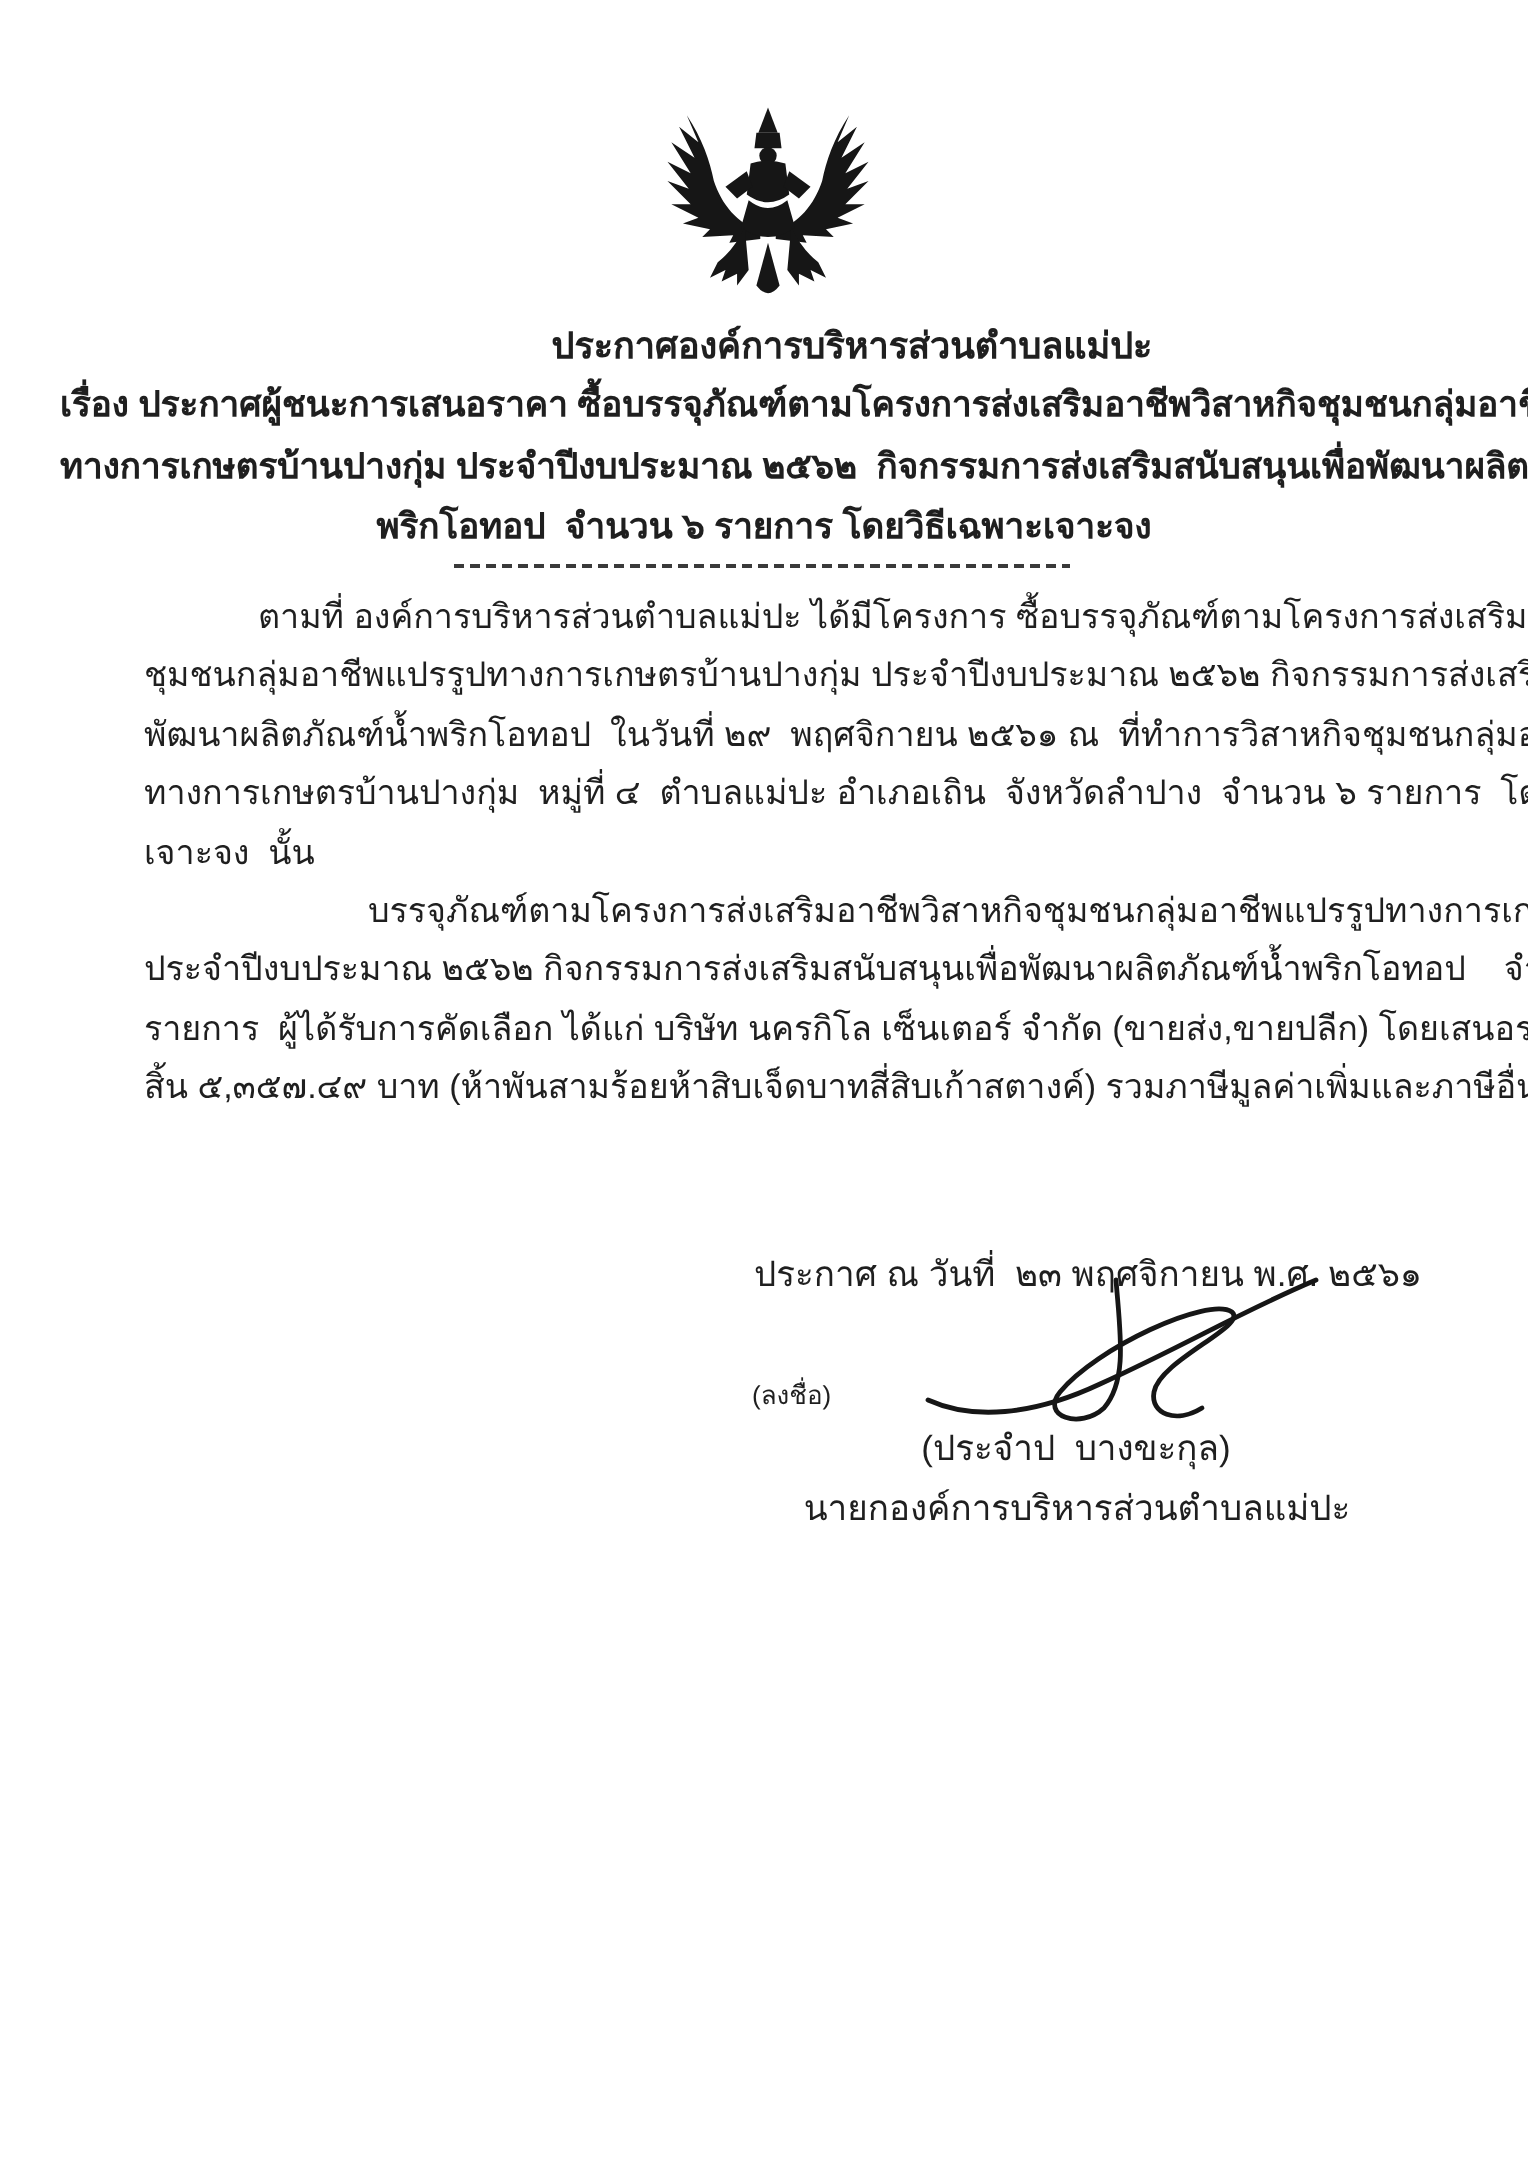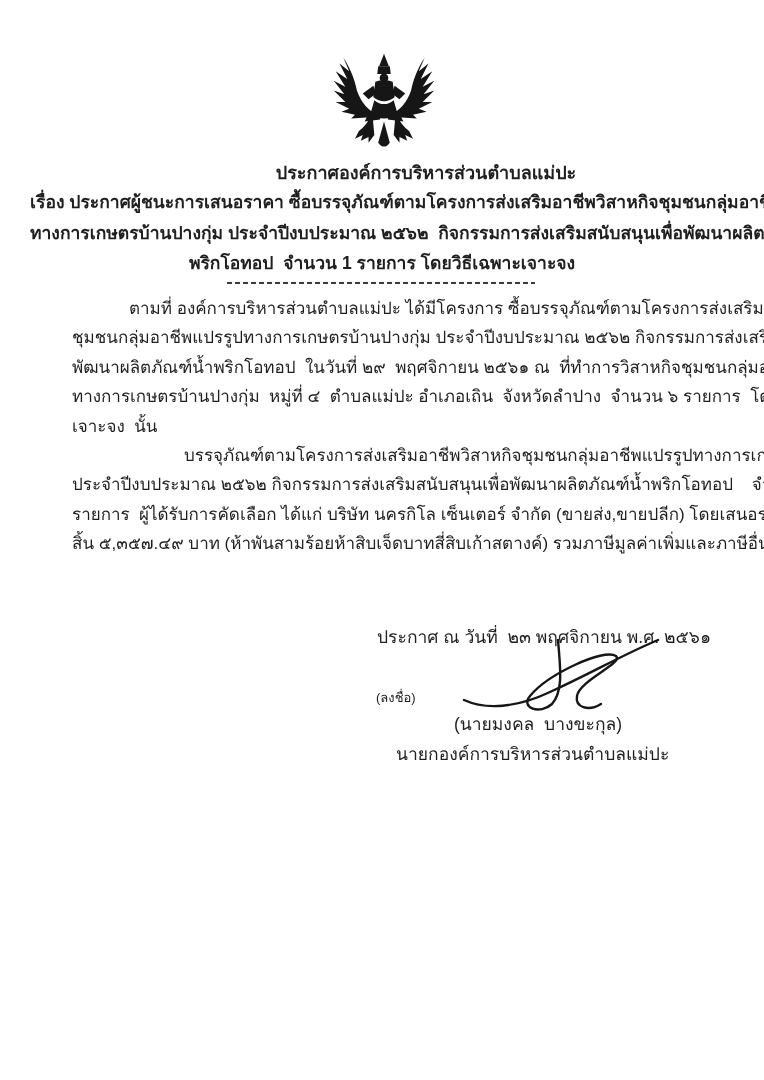--- a/index.html
+++ b/index.html
@@ -63,21 +63,21 @@
     width: 205px; height: 84px;
   }
   .signature svg { width: 100%; height: 100%; }
 
   .signer-name {
     position: absolute; left: 423px; top: 710px; width: 230px;
     text-align: center; font-size: 17.5px; white-space: pre;
   }
   .signer-title {
     position: absolute; left: 396px; top: 740px; width: 285px;
-    font-size: 17.5px; white-space: pre;
+    text-align: center; font-size: 17.5px; white-space: pre;
   }
 </style>
 </head>
 <body>
 
 <div class="page">
 
   <div class="emblem">
     <svg viewBox="0 0 120 106" fill="#161616" stroke="none" xmlns="http://www.w3.org/2000/svg">
 
@@ -103,21 +103,21 @@
 
       <path d="M60 70 L54 92 Q60 100 66 92 Z"></path>
     </svg>
   </div>
 
   <div class="doc-title">ประกาศองค์การบริหารส่วนตำบลแม่ปะ</div>
 
   <div class="subject">
       <div class="line">เรื่อง ประกาศผู้ชนะการเสนอราคา ซื้อบรรจุภัณฑ์ตามโครงการส่งเสริมอาชีพวิสาหกิจชุมชนกลุ่มอาชีพแปรรูป</div>
       <div class="line">ทางการเกษตรบ้านปางกุ่ม ประจำปีงบประมาณ ๒๕๖๒  กิจกรรมการส่งเสริมสนับสนุนเพื่อพัฒนาผลิตภัณฑ์น้ำ</div>
-      <div class="line">พริกโอทอป  จำนวน 1 รายการ โดยวิธีเฉพาะเจาะจง</div>
+      <div class="line">พริกโอทอป  จำนวน ๖ รายการ โดยวิธีเฉพาะเจาะจง</div>
     </div>
 
   <div class="rule-dashed"></div>
 
   <div class="body-para para1">
       <div class="line">ตามที่ องค์การบริหารส่วนตำบลแม่ปะ ได้มีโครงการ ซื้อบรรจุภัณฑ์ตามโครงการส่งเสริมอาชีพวิสาหกิจ</div>
       <div class="line">ชุมชนกลุ่มอาชีพแปรรูปทางการเกษตรบ้านปางกุ่ม ประจำปีงบประมาณ ๒๕๖๒ กิจกรรมการส่งเสริมสนับสนุนเพื่อ</div>
       <div class="line">พัฒนาผลิตภัณฑ์น้ำพริกโอทอป  ในวันที่ ๒๙  พฤศจิกายน ๒๕๖๑ ณ  ที่ทำการวิสาหกิจชุมชนกลุ่มอาชีพแปรรูป</div>
       <div class="line">ทางการเกษตรบ้านปางกุ่ม  หมู่ที่ ๔  ตำบลแม่ปะ อำเภอเถิน  จังหวัดลำปาง  จำนวน ๖ รายการ  โดยวิธีเฉพาะ</div>
       <div class="line">เจาะจง  นั้น</div>
@@ -134,17 +134,17 @@
 
   <div class="sign-label">(ลงชื่อ)</div>
 
   <div class="signature">
     <svg viewBox="0 0 205 84" xmlns="http://www.w3.org/2000/svg" fill="none" stroke="#161616" stroke-width="2.4" stroke-linecap="round">
       <path d="M6 64 C 28 74, 58 72, 92 56 C 136 36, 162 20, 200 4"></path>
       <path d="M100 4 C 102 30, 106 54, 94 68 C 82 79, 62 72, 72 60 C 90 38, 146 12, 158 20 C 166 27, 122 44, 119 60 C 117 71, 130 76, 143 68"></path>
     </svg>
   </div>
 
-  <div class="signer-name">(นายมงคล  บางขะกุล)</div>
+  <div class="signer-name">(ประจำป  บางขะกุล)</div>
 
   <div class="signer-title">นายกองค์การบริหารส่วนตำบลแม่ปะ</div>
 
 </div>
 
 </body></html>

